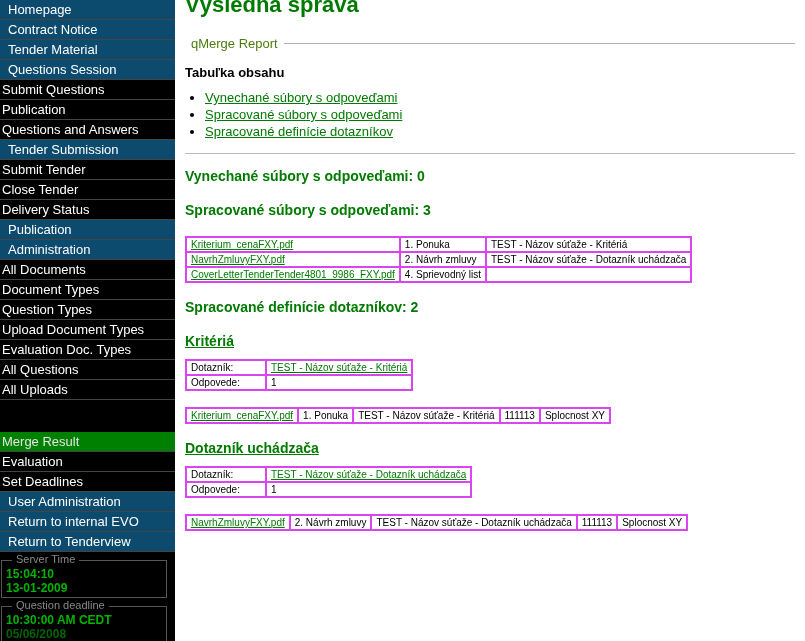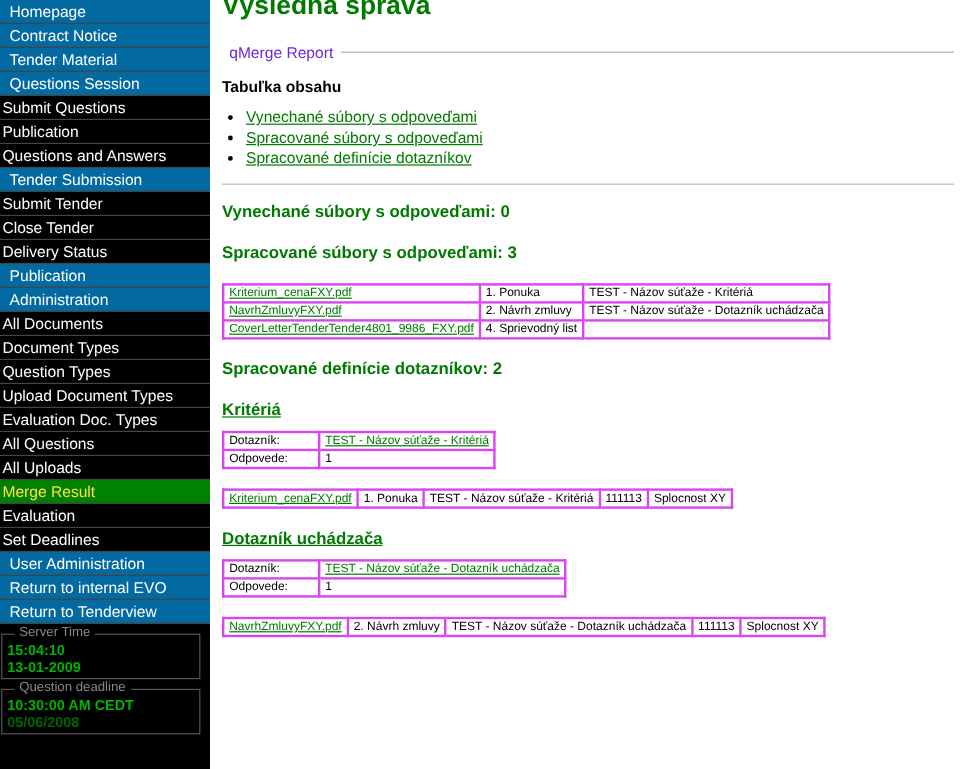--- a/index.html
+++ b/index.html
@@ -26,23 +26,23 @@
     background: #000;
   }
   .nav a {
     display: block;
     text-decoration: none;
     font-size: 13px;
     padding: 2px 0;
     border-bottom: 1px solid #444;
     color: #fff;
   }
-  .nav a.section { background: #0369a1; padding-left: 8px; }
+  .nav a.section { background: #0c4a6e; padding-left: 8px; }
   .nav a.item   { background: #000; padding-left: 2px; }
-  .nav a.active { background: #008000; color: #fde047; }
+  .nav a.active { background: #008000; color: #e5e5e5; margin-top: 32px; }
   .box {
     margin: 8px 8px 0 1px;
     border: 1px solid #555;
     position: relative;
     padding: 6px 4px 2px 4px;
   }
   .box .legend {
     position: absolute;
     top: -8px;
     left: 10px;
@@ -76,21 +76,21 @@
   }
   fieldset.report {
     border: 1px solid #b0b0b0;
     border-bottom: none;
     border-left: none;
     border-right: none;
     margin: 0;
     padding: 10px 0 0 0;
   }
   fieldset.report legend {
-    color: #6d28d9;
+    color: #4d7c0f;
     font-size: 13px;
     padding: 0 6px;
   }
   .toc-title { font-weight: bold; margin: 4px 0 10px 0; }
   ul.toc { margin: 0 0 14px 20px; padding: 0; }
   ul.toc li { color: #000; margin: 2px 0; }
   ul.toc li a { color: #007a00; text-decoration: underline; }
   hr.sep { border: none; border-top: 1px solid #bbb; margin: 6px 0 14px 0; }
 
   .h-green { color: #007a00; font-weight: bold; margin: 6px 0 18px 0; font-size: 14px; }

